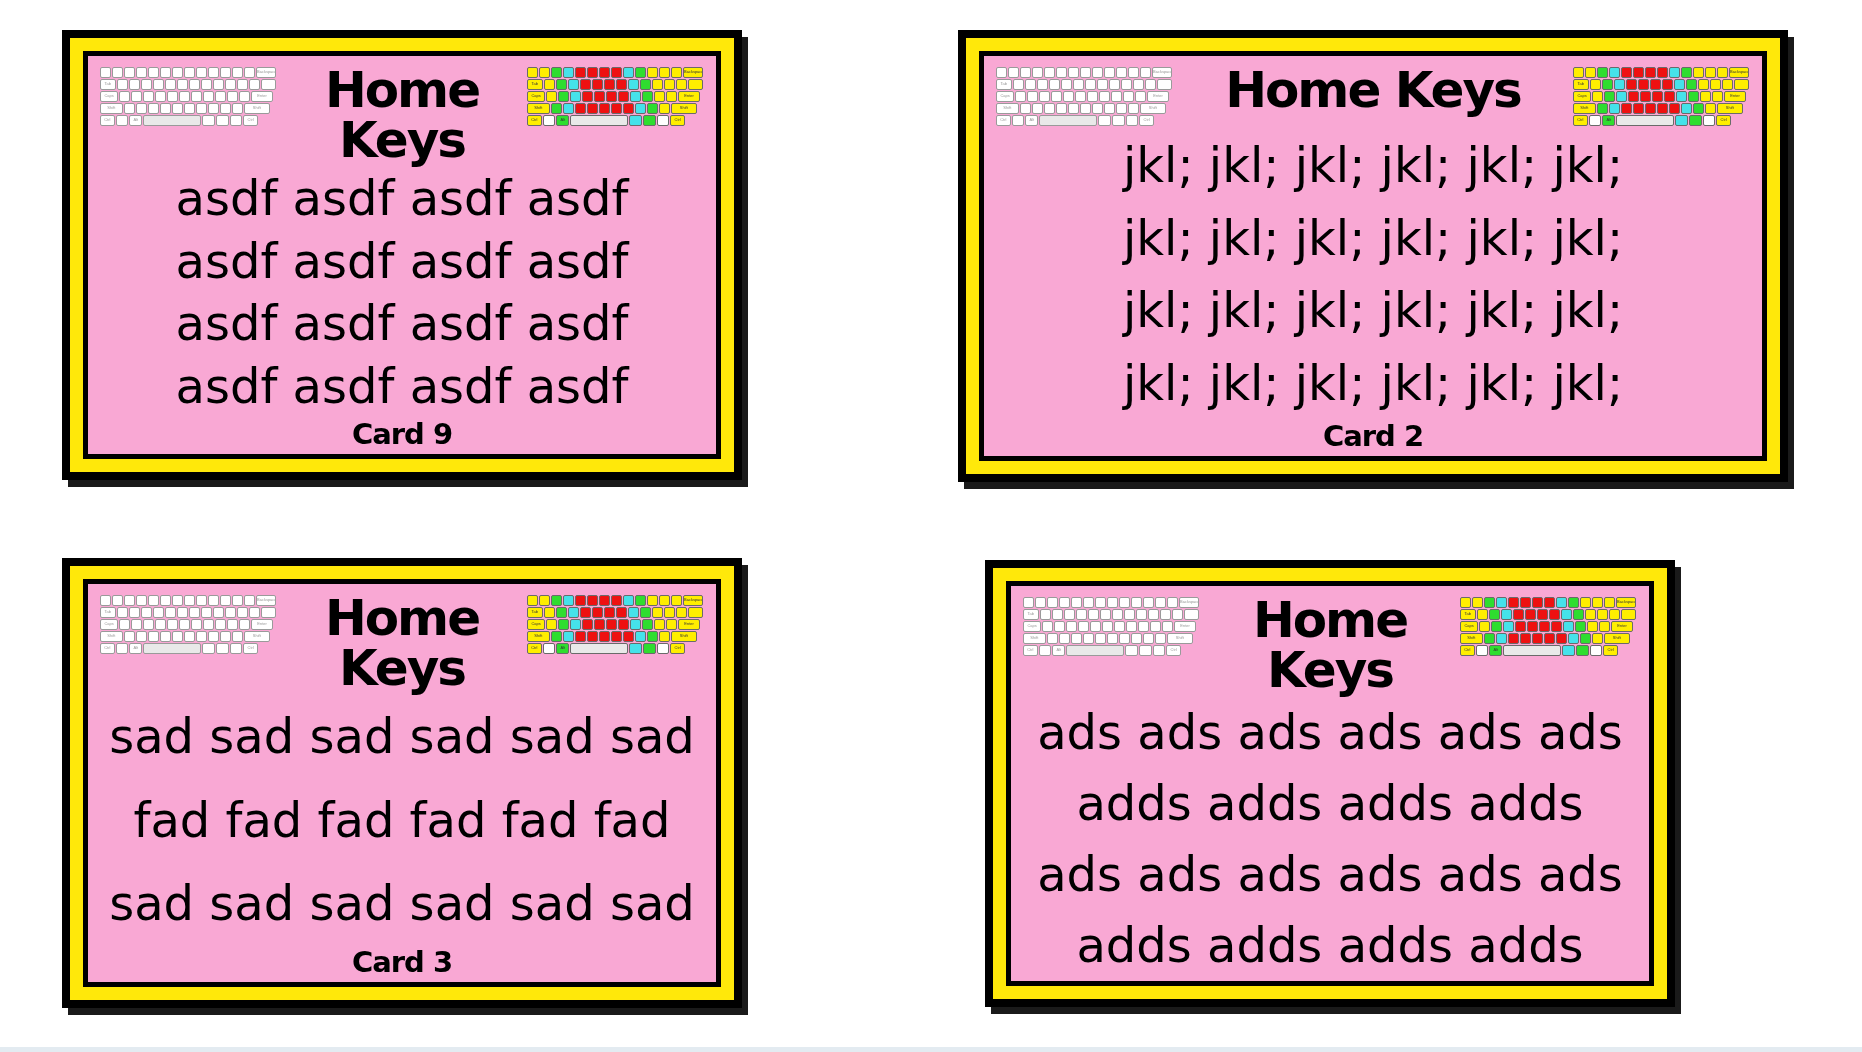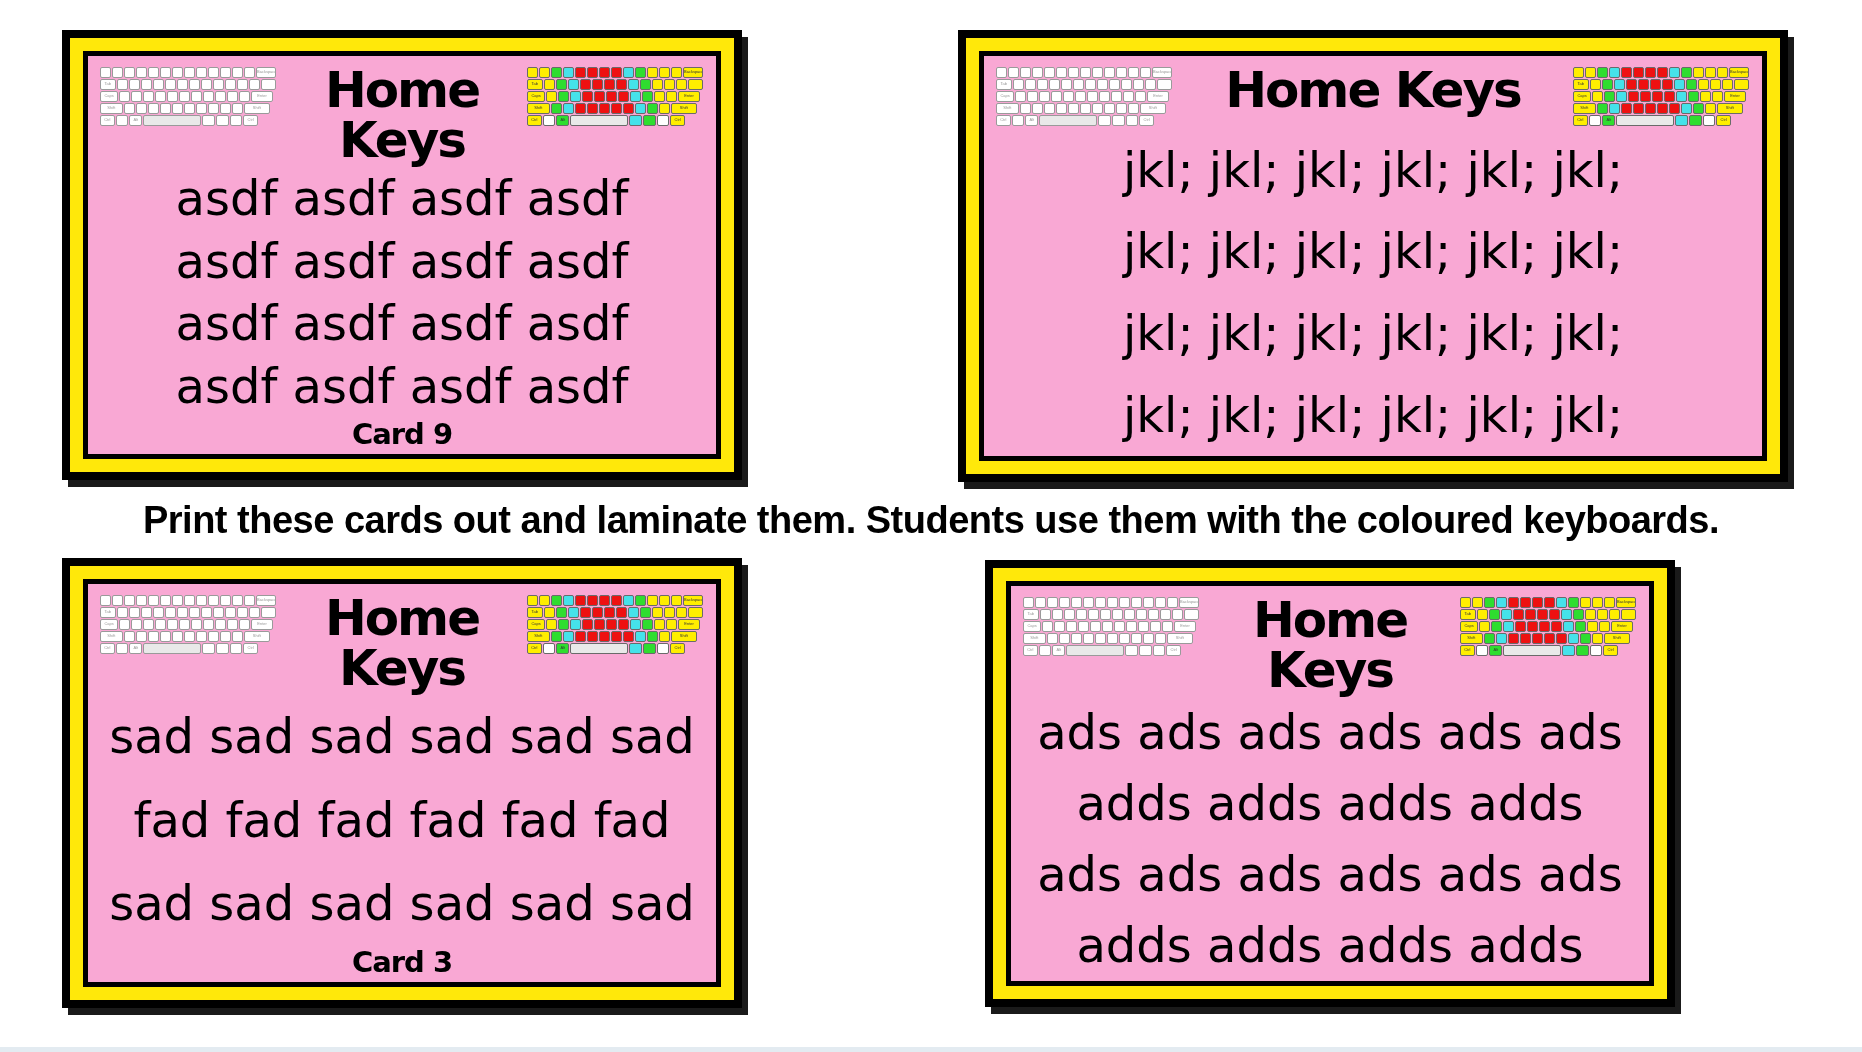--- a/index.html
+++ b/index.html
@@ -95,24 +95,24 @@
             <div class="kb-row"><span class="kb-key" style="background: rgb(255, 238, 0); width: 20.7px;">Shift</span><span class="kb-key" style="background: rgb(47, 221, 47); width: 9px;"></span><span class="kb-key" style="background: rgb(69, 226, 234); width: 9px;"></span><span class="kb-key" style="background: rgb(238, 17, 17); width: 9px;"></span><span class="kb-key" style="background: rgb(238, 17, 17); width: 9px;"></span><span class="kb-key" style="background: rgb(238, 17, 17); width: 9px;"></span><span class="kb-key" style="background: rgb(238, 17, 17); width: 9px;"></span><span class="kb-key" style="background: rgb(238, 17, 17); width: 9px;"></span><span class="kb-key" style="background: rgb(69, 226, 234); width: 9px;"></span><span class="kb-key" style="background: rgb(47, 221, 47); width: 9px;"></span><span class="kb-key" style="background: rgb(255, 238, 0); width: 9px;"></span><span class="kb-key" style="background: rgb(255, 238, 0); width: 24.3px;">Shift</span></div>
             <div class="kb-row"><span class="kb-key" style="background: rgb(255, 238, 0); width: 12.6px;">Ctrl</span><span class="kb-key" style="background: rgb(255, 255, 255); width: 10.8px;"></span><span class="kb-key" style="background: rgb(47, 221, 47); width: 10.8px;">Alt</span><span class="kb-key" style="background: rgb(233, 233, 233); width: 55.8px;"></span><span class="kb-key" style="background: rgb(69, 226, 234); width: 10.8px;"></span><span class="kb-key" style="background: rgb(47, 221, 47); width: 10.8px;"></span><span class="kb-key" style="background: rgb(255, 255, 255); width: 10.8px;"></span><span class="kb-key" style="background: rgb(255, 238, 0); width: 12.6px;">Ctrl</span></div>
           </div>
       </div>
       <div class="card-lines">
         <div>jkl; jkl; jkl; jkl; jkl; jkl;</div>
         <div>jkl; jkl; jkl; jkl; jkl; jkl;</div>
         <div>jkl; jkl; jkl; jkl; jkl; jkl;</div>
         <div>jkl; jkl; jkl; jkl; jkl; jkl;</div>
       </div>
+      <div class="card-label">Card 2</div>
     </div>
   </div>
 
-  <div class="instruction">Print these cards out and laminate them. Students use them with the coloured keyboards.</div>
 
   <div class="card" id="card3">
     <div class="card-inner">
       <div class="card-header">
         <div class="kb">
             <div class="kb-row"><span class="kb-key kb-plain-key" style="background: rgb(255, 255, 255); width: 9px;"></span><span class="kb-key kb-plain-key" style="background: rgb(255, 255, 255); width: 9px;"></span><span class="kb-key kb-plain-key" style="background: rgb(255, 255, 255); width: 9px;"></span><span class="kb-key kb-plain-key" style="background: rgb(255, 255, 255); width: 9px;"></span><span class="kb-key kb-plain-key" style="background: rgb(255, 255, 255); width: 9px;"></span><span class="kb-key kb-plain-key" style="background: rgb(255, 255, 255); width: 9px;"></span><span class="kb-key kb-plain-key" style="background: rgb(255, 255, 255); width: 9px;"></span><span class="kb-key kb-plain-key" style="background: rgb(255, 255, 255); width: 9px;"></span><span class="kb-key kb-plain-key" style="background: rgb(255, 255, 255); width: 9px;"></span><span class="kb-key kb-plain-key" style="background: rgb(255, 255, 255); width: 9px;"></span><span class="kb-key kb-plain-key" style="background: rgb(255, 255, 255); width: 9px;"></span><span class="kb-key kb-plain-key" style="background: rgb(255, 255, 255); width: 9px;"></span><span class="kb-key kb-plain-key" style="background: rgb(255, 255, 255); width: 9px;"></span><span class="kb-key kb-plain-key" style="background: rgb(255, 255, 255); width: 18px;">Backspace</span></div>
             <div class="kb-row"><span class="kb-key kb-plain-key" style="background: rgb(255, 255, 255); width: 13.5px;">Tab</span><span class="kb-key kb-plain-key" style="background: rgb(255, 255, 255); width: 9px;"></span><span class="kb-key kb-plain-key" style="background: rgb(255, 255, 255); width: 9px;"></span><span class="kb-key kb-plain-key" style="background: rgb(255, 255, 255); width: 9px;"></span><span class="kb-key kb-plain-key" style="background: rgb(255, 255, 255); width: 9px;"></span><span class="kb-key kb-plain-key" style="background: rgb(255, 255, 255); width: 9px;"></span><span class="kb-key kb-plain-key" style="background: rgb(255, 255, 255); width: 9px;"></span><span class="kb-key kb-plain-key" style="background: rgb(255, 255, 255); width: 9px;"></span><span class="kb-key kb-plain-key" style="background: rgb(255, 255, 255); width: 9px;"></span><span class="kb-key kb-plain-key" style="background: rgb(255, 255, 255); width: 9px;"></span><span class="kb-key kb-plain-key" style="background: rgb(255, 255, 255); width: 9px;"></span><span class="kb-key kb-plain-key" style="background: rgb(255, 255, 255); width: 9px;"></span><span class="kb-key kb-plain-key" style="background: rgb(255, 255, 255); width: 9px;"></span><span class="kb-key kb-plain-key" style="background: rgb(255, 255, 255); width: 13.5px;"></span></div>
             <div class="kb-row"><span class="kb-key kb-plain-key" style="background: rgb(255, 255, 255); width: 16.2px;">Caps</span><span class="kb-key kb-plain-key" style="background: rgb(255, 255, 255); width: 9px;"></span><span class="kb-key kb-plain-key" style="background: rgb(255, 255, 255); width: 9px;"></span><span class="kb-key kb-plain-key" style="background: rgb(255, 255, 255); width: 9px;"></span><span class="kb-key kb-plain-key" style="background: rgb(255, 255, 255); width: 9px;"></span><span class="kb-key kb-plain-key" style="background: rgb(255, 255, 255); width: 9px;"></span><span class="kb-key kb-plain-key" style="background: rgb(255, 255, 255); width: 9px;"></span><span class="kb-key kb-plain-key" style="background: rgb(255, 255, 255); width: 9px;"></span><span class="kb-key kb-plain-key" style="background: rgb(255, 255, 255); width: 9px;"></span><span class="kb-key kb-plain-key" style="background: rgb(255, 255, 255); width: 9px;"></span><span class="kb-key kb-plain-key" style="background: rgb(255, 255, 255); width: 9px;"></span><span class="kb-key kb-plain-key" style="background: rgb(255, 255, 255); width: 9px;"></span><span class="kb-key kb-plain-key" style="background: rgb(255, 255, 255); width: 19.8px;">Enter</span></div>
             <div class="kb-row"><span class="kb-key kb-plain-key" style="background: rgb(255, 255, 255); width: 20.7px;">Shift</span><span class="kb-key kb-plain-key" style="background: rgb(255, 255, 255); width: 9px;"></span><span class="kb-key kb-plain-key" style="background: rgb(255, 255, 255); width: 9px;"></span><span class="kb-key kb-plain-key" style="background: rgb(255, 255, 255); width: 9px;"></span><span class="kb-key kb-plain-key" style="background: rgb(255, 255, 255); width: 9px;"></span><span class="kb-key kb-plain-key" style="background: rgb(255, 255, 255); width: 9px;"></span><span class="kb-key kb-plain-key" style="background: rgb(255, 255, 255); width: 9px;"></span><span class="kb-key kb-plain-key" style="background: rgb(255, 255, 255); width: 9px;"></span><span class="kb-key kb-plain-key" style="background: rgb(255, 255, 255); width: 9px;"></span><span class="kb-key kb-plain-key" style="background: rgb(255, 255, 255); width: 9px;"></span><span class="kb-key kb-plain-key" style="background: rgb(255, 255, 255); width: 9px;"></span><span class="kb-key kb-plain-key" style="background: rgb(255, 255, 255); width: 24.3px;">Shift</span></div>
             <div class="kb-row"><span class="kb-key kb-plain-key" style="background: rgb(255, 255, 255); width: 12.6px;">Ctrl</span><span class="kb-key kb-plain-key" style="background: rgb(255, 255, 255); width: 10.8px;"></span><span class="kb-key kb-plain-key" style="background: rgb(255, 255, 255); width: 10.8px;">Alt</span><span class="kb-key kb-plain-key" style="background: rgb(233, 233, 233); width: 55.8px;"></span><span class="kb-key kb-plain-key" style="background: rgb(255, 255, 255); width: 10.8px;"></span><span class="kb-key kb-plain-key" style="background: rgb(255, 255, 255); width: 10.8px;"></span><span class="kb-key kb-plain-key" style="background: rgb(255, 255, 255); width: 10.8px;"></span><span class="kb-key kb-plain-key" style="background: rgb(255, 255, 255); width: 12.6px;">Ctrl</span></div>

